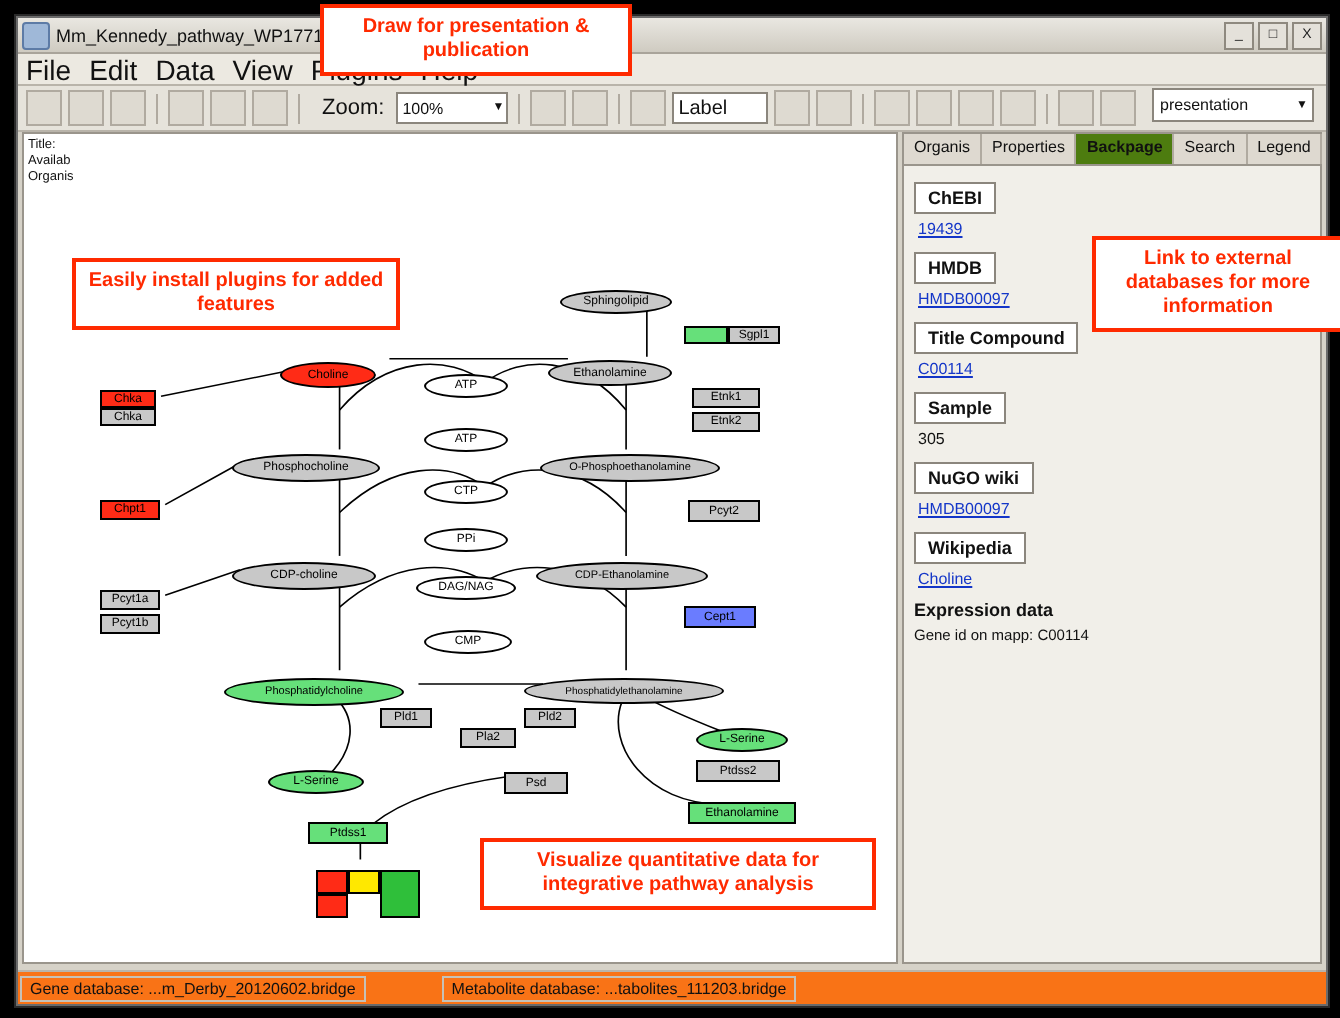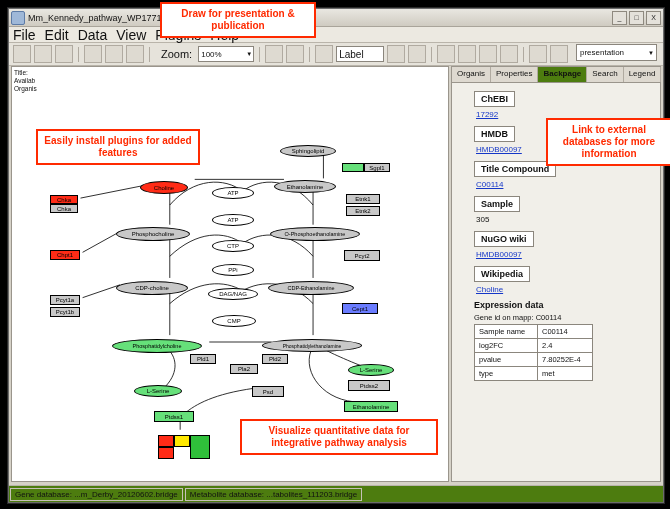--- a/index.html
+++ b/index.html
@@ -25,32 +25,32 @@
   .vissel{position:absolute;right:6px;top:1px;width:76px;height:15px;font-size:8px;background:#fff;border:1px solid #8b867d;display:flex;align-items:center;padding-left:3px;color:#111;}
   .vissel .arrow{margin-left:auto;margin-right:2px;font-size:6px;}
   .toolbar{position:relative;}
   
   .content{position:absolute;left:0;top:55px;right:0;bottom:18px;display:flex;}
   .canvaswrap{position:relative;flex:1;background:#fff;border:1px solid #9a958c;margin:2px;overflow:hidden;padding-left:15px;}
   .sidepanel{width:208px;margin:2px 2px 2px 0;background:#e9e6de;border:1px solid #9a958c;display:flex;flex-direction:column;}
   .tabs{display:flex;height:15px;background:#ded9d0;border-bottom:1px solid #9a958c;}
   .tab{font-size:8px;padding:2px 5px;border-right:1px solid #b0aaa0;color:#111;background:#ded9d0;}
   .tab.active{background:#4d7c0f;font-weight:bold;}
-  .sidebody{flex:1;background:#f1efe9;padding:4px 22px;overflow:hidden;}
+  .sidebody{flex:1;background:#f1efe9;padding:4px 5px;overflow:hidden;}
   .sec-head{display:inline-block;background:#fff;border:1px solid #8b867d;font-size:9px;font-weight:bold;padding:2px 6px;margin:4px 0 2px 0;color:#111;}
   .sec-link{font-size:8px;color:#1436c8;text-decoration:underline;display:block;margin:1px 0 3px 2px;}
   .sec-text{font-size:8px;color:#111;margin:1px 0 3px 2px;}
   .expr{font-size:9px;font-weight:bold;color:#111;margin:6px 0 3px 0;}
   .gidlab{font-size:7.5px;color:#111;margin-bottom:2px;}
   table.datatbl{border-collapse:collapse;font-size:7.5px;}
   table.datatbl td{border:1px solid #8b867d;background:#fff;padding:1px 4px;height:11px;color:#111;}
   table.datatbl td.k{width:54px;}
   table.datatbl td.v{width:46px;}
   
-  .statusbar{position:absolute;left:0;right:0;bottom:0;height:16px;background:#4d7c0f;border-top:1px solid #b9b4aa;display:flex;align-items:center;font-size:8px;color:#111;}
+  .statusbar{position:absolute;left:0;right:0;bottom:0;height:16px;background:#f97316;border-top:1px solid #b9b4aa;display:flex;align-items:center;font-size:8px;color:#111;gap:36px;}
   .statusbar .cell{border:1px solid #c6c1b7;padding:1px 4px;margin:1px;white-space:nowrap;}
   
   .leftcap{position:absolute;left:2px;top:2px;font-size:6.5px;line-height:8px;color:#111;}
   
   .node{position:absolute;font-size:6px;color:#000;display:flex;align-items:center;justify-content:center;text-align:center;border:1px solid #000;box-sizing:border-box;}
   .ell{border-radius:50%;background:#fff;}
   .rect{background:#cfcfcf;}
   .green{background:#66e07a;}
   .red{background:#ff2b16;}
   .blue{background:#6a7cff;}
@@ -211,60 +211,40 @@
     <div class="sidepanel">
       <div class="tabs">
         <span class="tab">Organis</span>
         <span class="tab">Properties</span>
         <span class="tab active">Backpage</span>
         <span class="tab">Search</span>
         <span class="tab">Legend</span>
       </div>
       <div class="sidebody">
         <div class="sec-head">ChEBI</div>
-        <a class="sec-link" href="#">17292</a>
+        <a class="sec-link" href="#">19439</a>
 
         <div class="sec-head">HMDB</div>
         <a class="sec-link" href="#">HMDB00097</a>
 
         <div class="sec-head">Title Compound</div>
         <a class="sec-link" href="#">C00114</a>
 
         <div class="sec-head">Sample</div>
         <div class="sec-text">305</div>
 
         <div class="sec-head">NuGO wiki</div>
         <a class="sec-link" href="#">HMDB00097</a>
 
         <div class="sec-head">Wikipedia</div>
         <a class="sec-link" href="#">Choline</a>
 
         <div class="expr">Expression data</div>
         <div class="gidlab">Gene id on mapp: C00114</div>
 
-        <table class="datatbl">
-          <tbody>
-              <tr>
-            <td class="k">Sample name</td>
-            <td class="v">C00114</td>
-          </tr>
-          <tr>
-            <td class="k">log2FC</td>
-            <td class="v">2.4</td>
-          </tr>
-          <tr>
-            <td class="k">pvalue</td>
-            <td class="v">7.80252E-4</td>
-          </tr>
-          <tr>
-            <td class="k">type</td>
-            <td class="v">met</td>
-          </tr>
-        </tbody>
-          </table>
       </div>
     </div>
   </div>
 
   <div class="statusbar">
     <span class="cell">Gene database: ...m_Derby_20120602.bridge</span>
     <span class="cell">Metabolite database: ...tabolites_111203.bridge</span>
   </div>
 </div>
 

